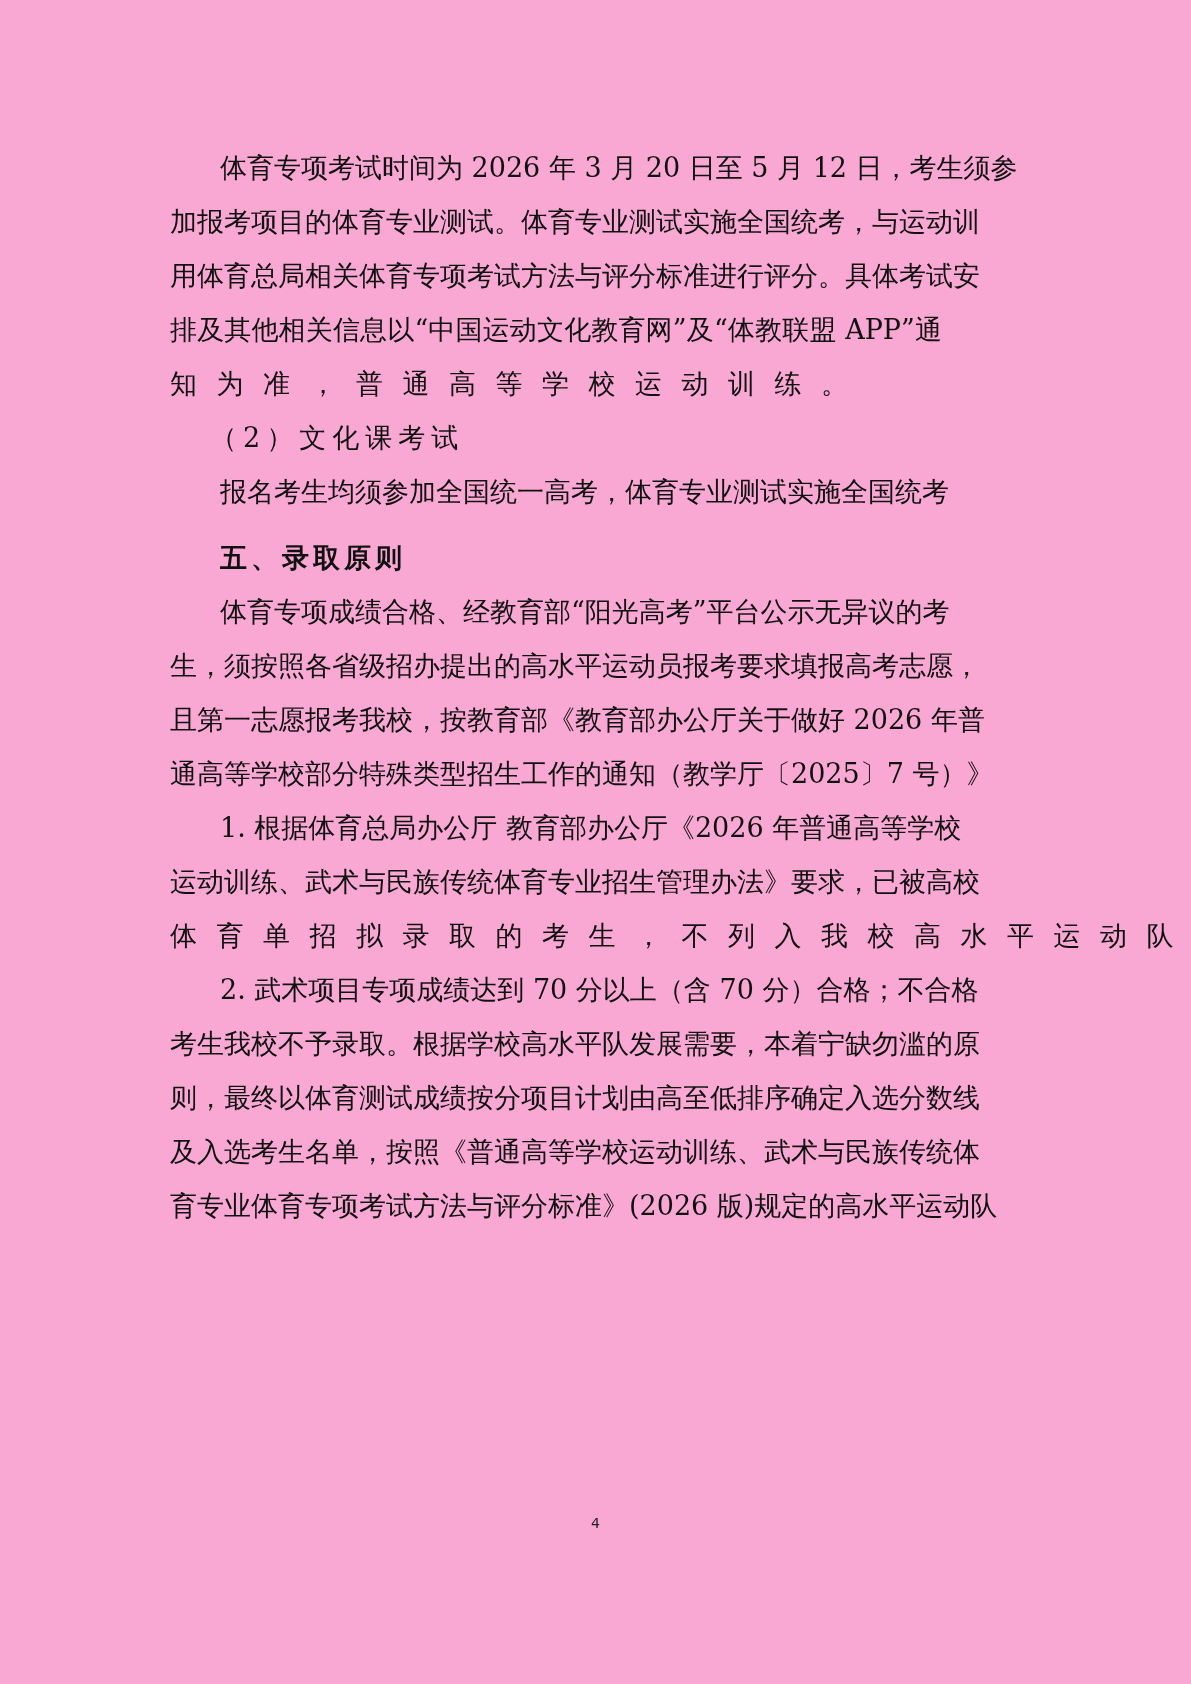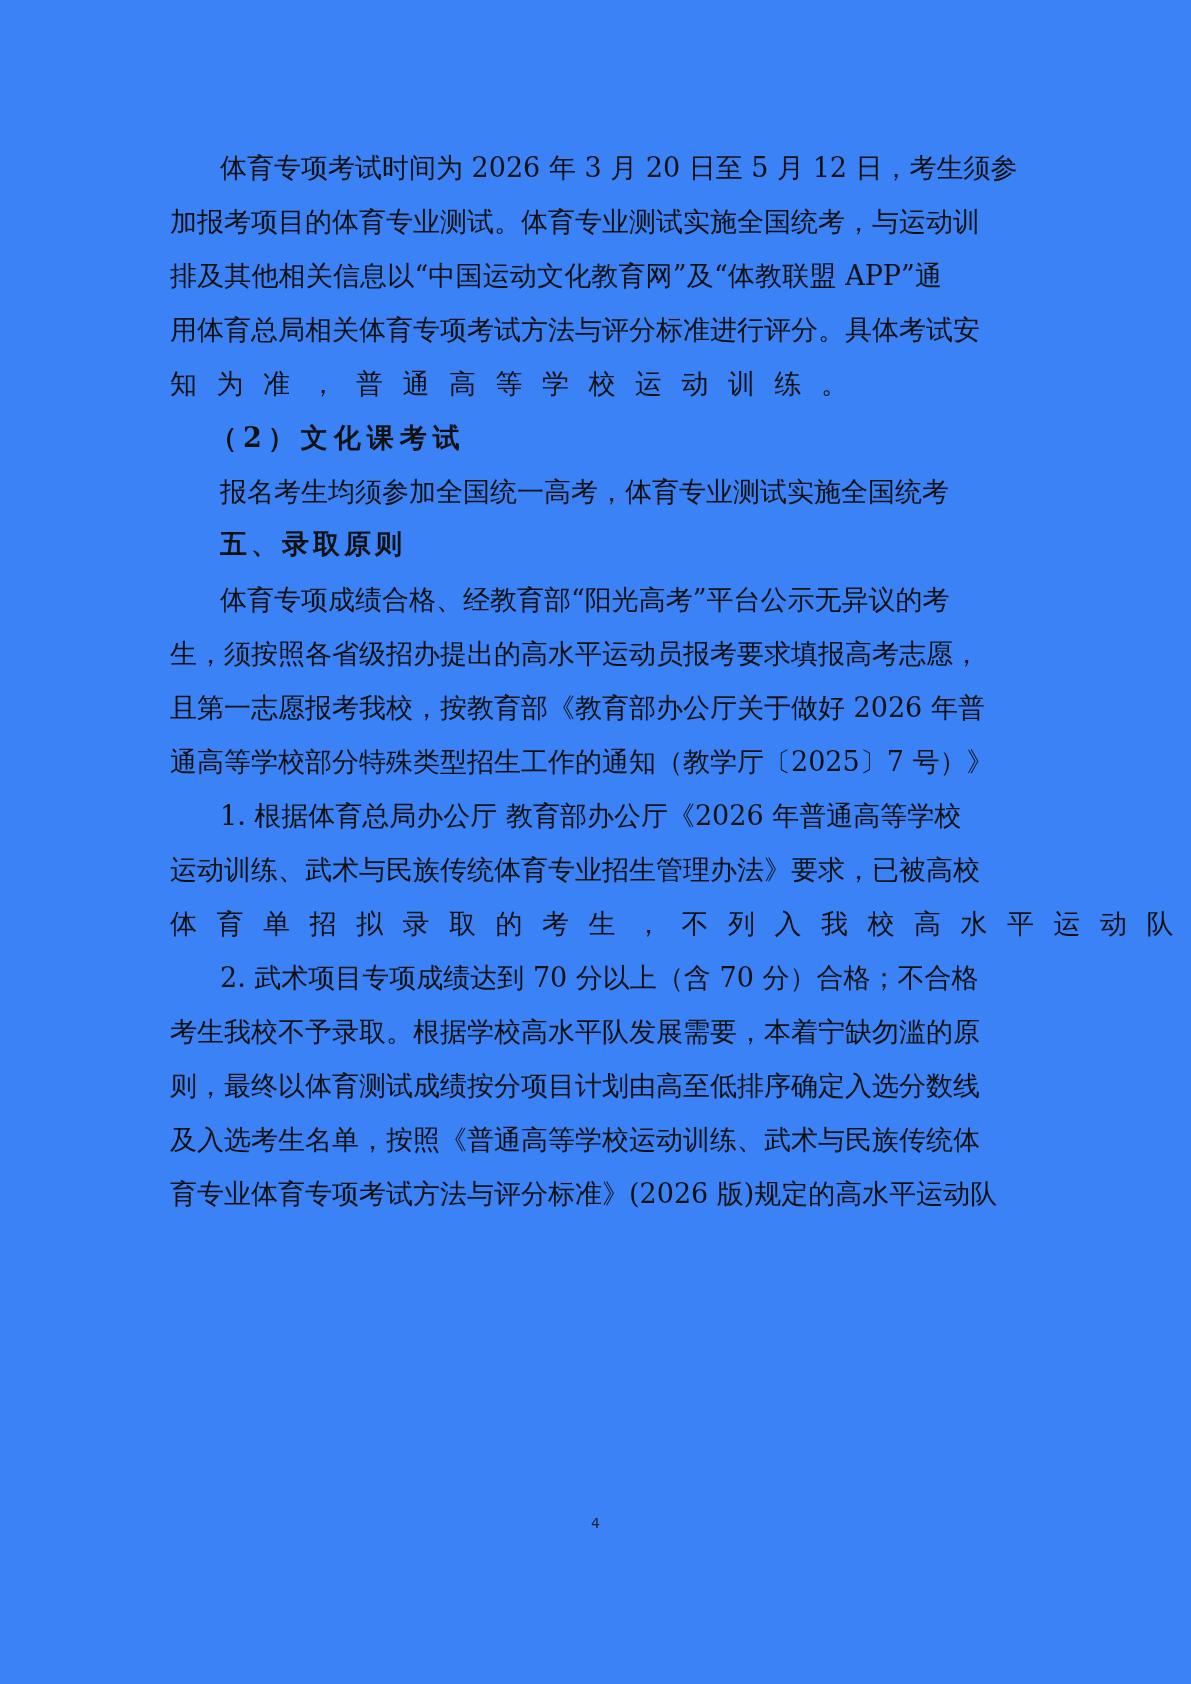--- a/index.html
+++ b/index.html
@@ -14,21 +14,21 @@
       overflow: hidden;
       font-family: "DejaVu Serif", "Liberation Serif", serif;
       color: #111111;
     }
     .page {
       position: absolute;
       left: 0;
       top: 0;
       width: 1191px;
       height: 1684px;
-      background: #3b82f6;
+      background: #f9a8d4;
     }
     .lines {
       position: absolute;
       left: 170px;
       top: 148px;
       width: 772px;
     }
     .line {
       height: 54px;
       line-height: 40px;
@@ -44,46 +44,47 @@
     }
     .line.last {
       text-align-last: left;
       letter-spacing: 19.5px;
     }
     .line.indent.last {
       letter-spacing: 19.5px;
     }
     .line.bold {
       font-weight: bold;
-      font-family: Liberation Mono, monospace;
+      font-family: Liberation Serif, serif;
+      margin-top: 12px;
     }
     .page-number {
       position: absolute;
       top: 1515px;
       left: 0;
       width: 1191px;
       text-align: center;
       font-family: "DejaVu Sans", "Liberation Sans", sans-serif;
       font-size: 14px;
       color: #222222;
     }
   </style>
 </head>
 <body>
 
 <div class="page">
   <div class="lines">
 
     <div class="line indent">体育专项考试时间为 2026 年 3 月 20 日至 5 月 12 日，考生须参</div>
     <div class="line">加报考项目的体育专业测试。体育专业测试实施全国统考，与运动训</div>
+    <div class="line">用体育总局相关体育专项考试方法与评分标准进行评分。具体考试安</div>
     <div class="line">排及其他相关信息以“中国运动文化教育网”及“体教联盟 APP”通</div>
-    <div class="line">用体育总局相关体育专项考试方法与评分标准进行评分。具体考试安</div>
     <div class="line last">知为准，普通高等学校运动训练。</div>
 
-    <div class="line indent last" style="letter-spacing:6px;padding-left:40px;font-weight:bold;">（2）文化课考试</div>
+    <div class="line indent last" style="letter-spacing:6px;padding-left:40px;">（2）文化课考试</div>
 
     <div class="line indent">报名考生均须参加全国统一高考，体育专业测试实施全国统考</div>
 
     <div class="line indent last bold" style="letter-spacing:4px;">五、录取原则</div>
 
     <div class="line indent">体育专项成绩合格、经教育部“阳光高考”平台公示无异议的考</div>
     <div class="line">生，须按照各省级招办提出的高水平运动员报考要求填报高考志愿，</div>
     <div class="line">且第一志愿报考我校，按教育部《教育部办公厅关于做好 2026 年普</div>
     <div class="line">通高等学校部分特殊类型招生工作的通知（教学厅〔2025〕7 号）》</div>
 

